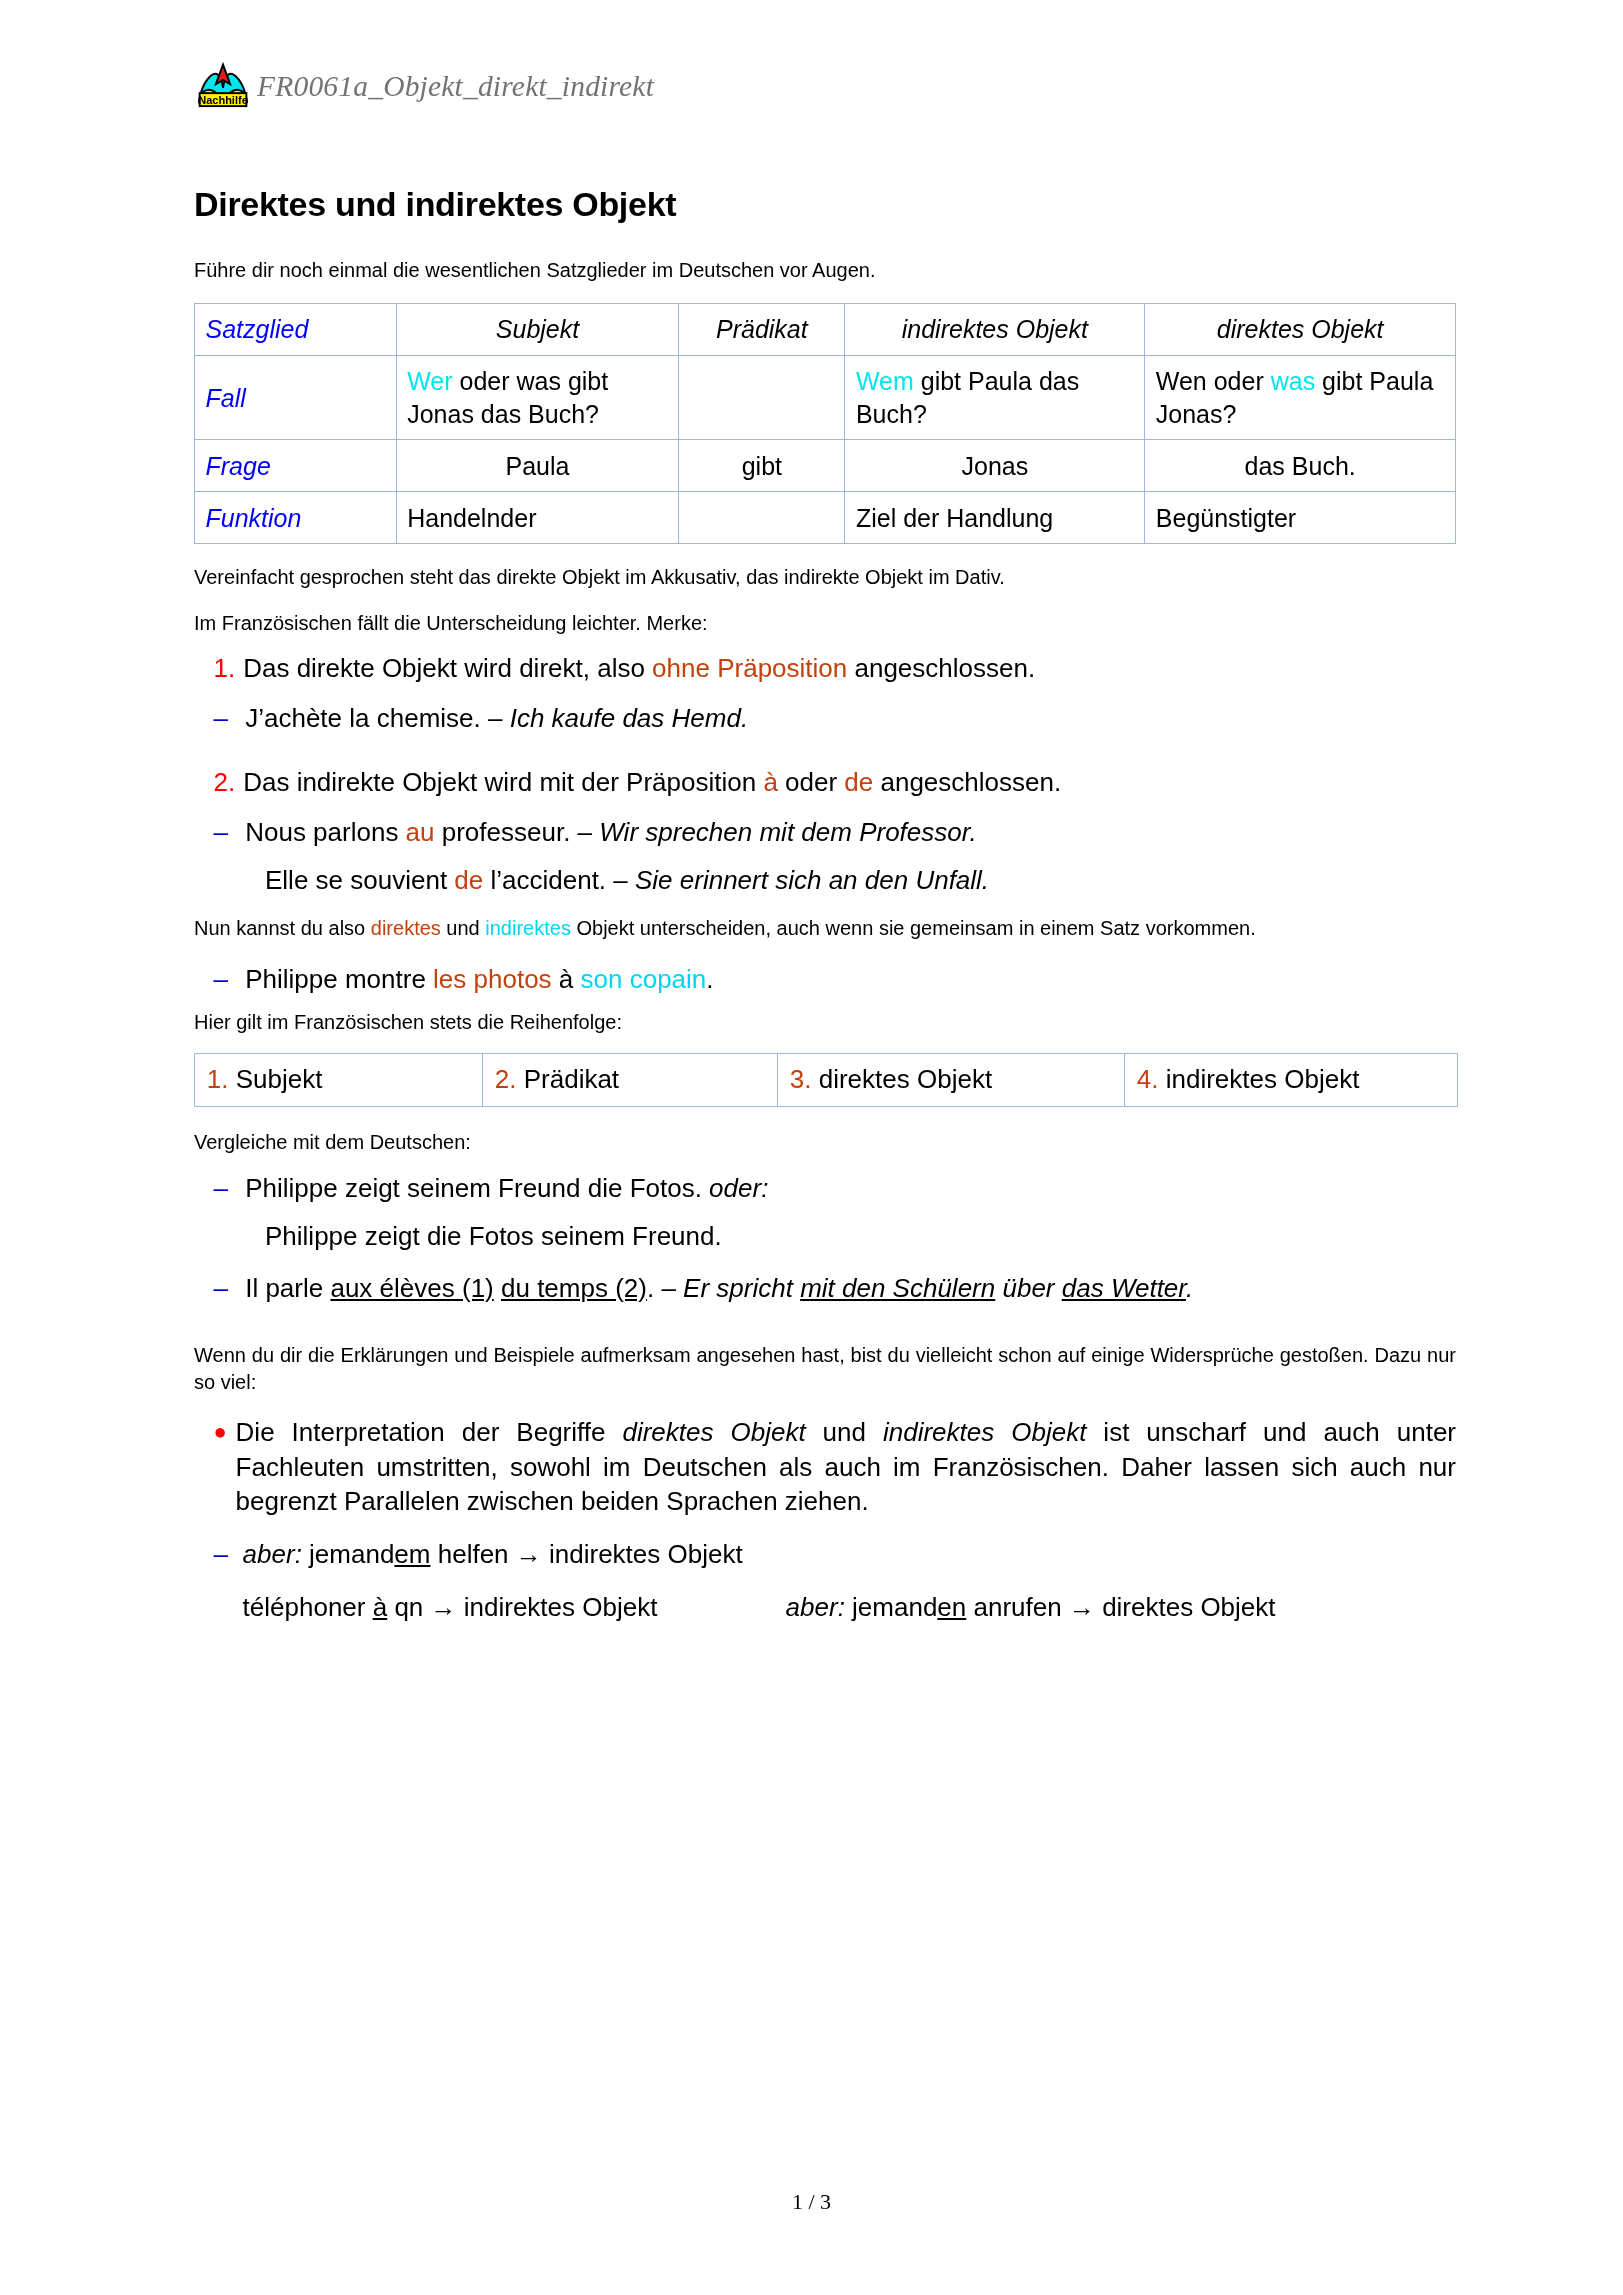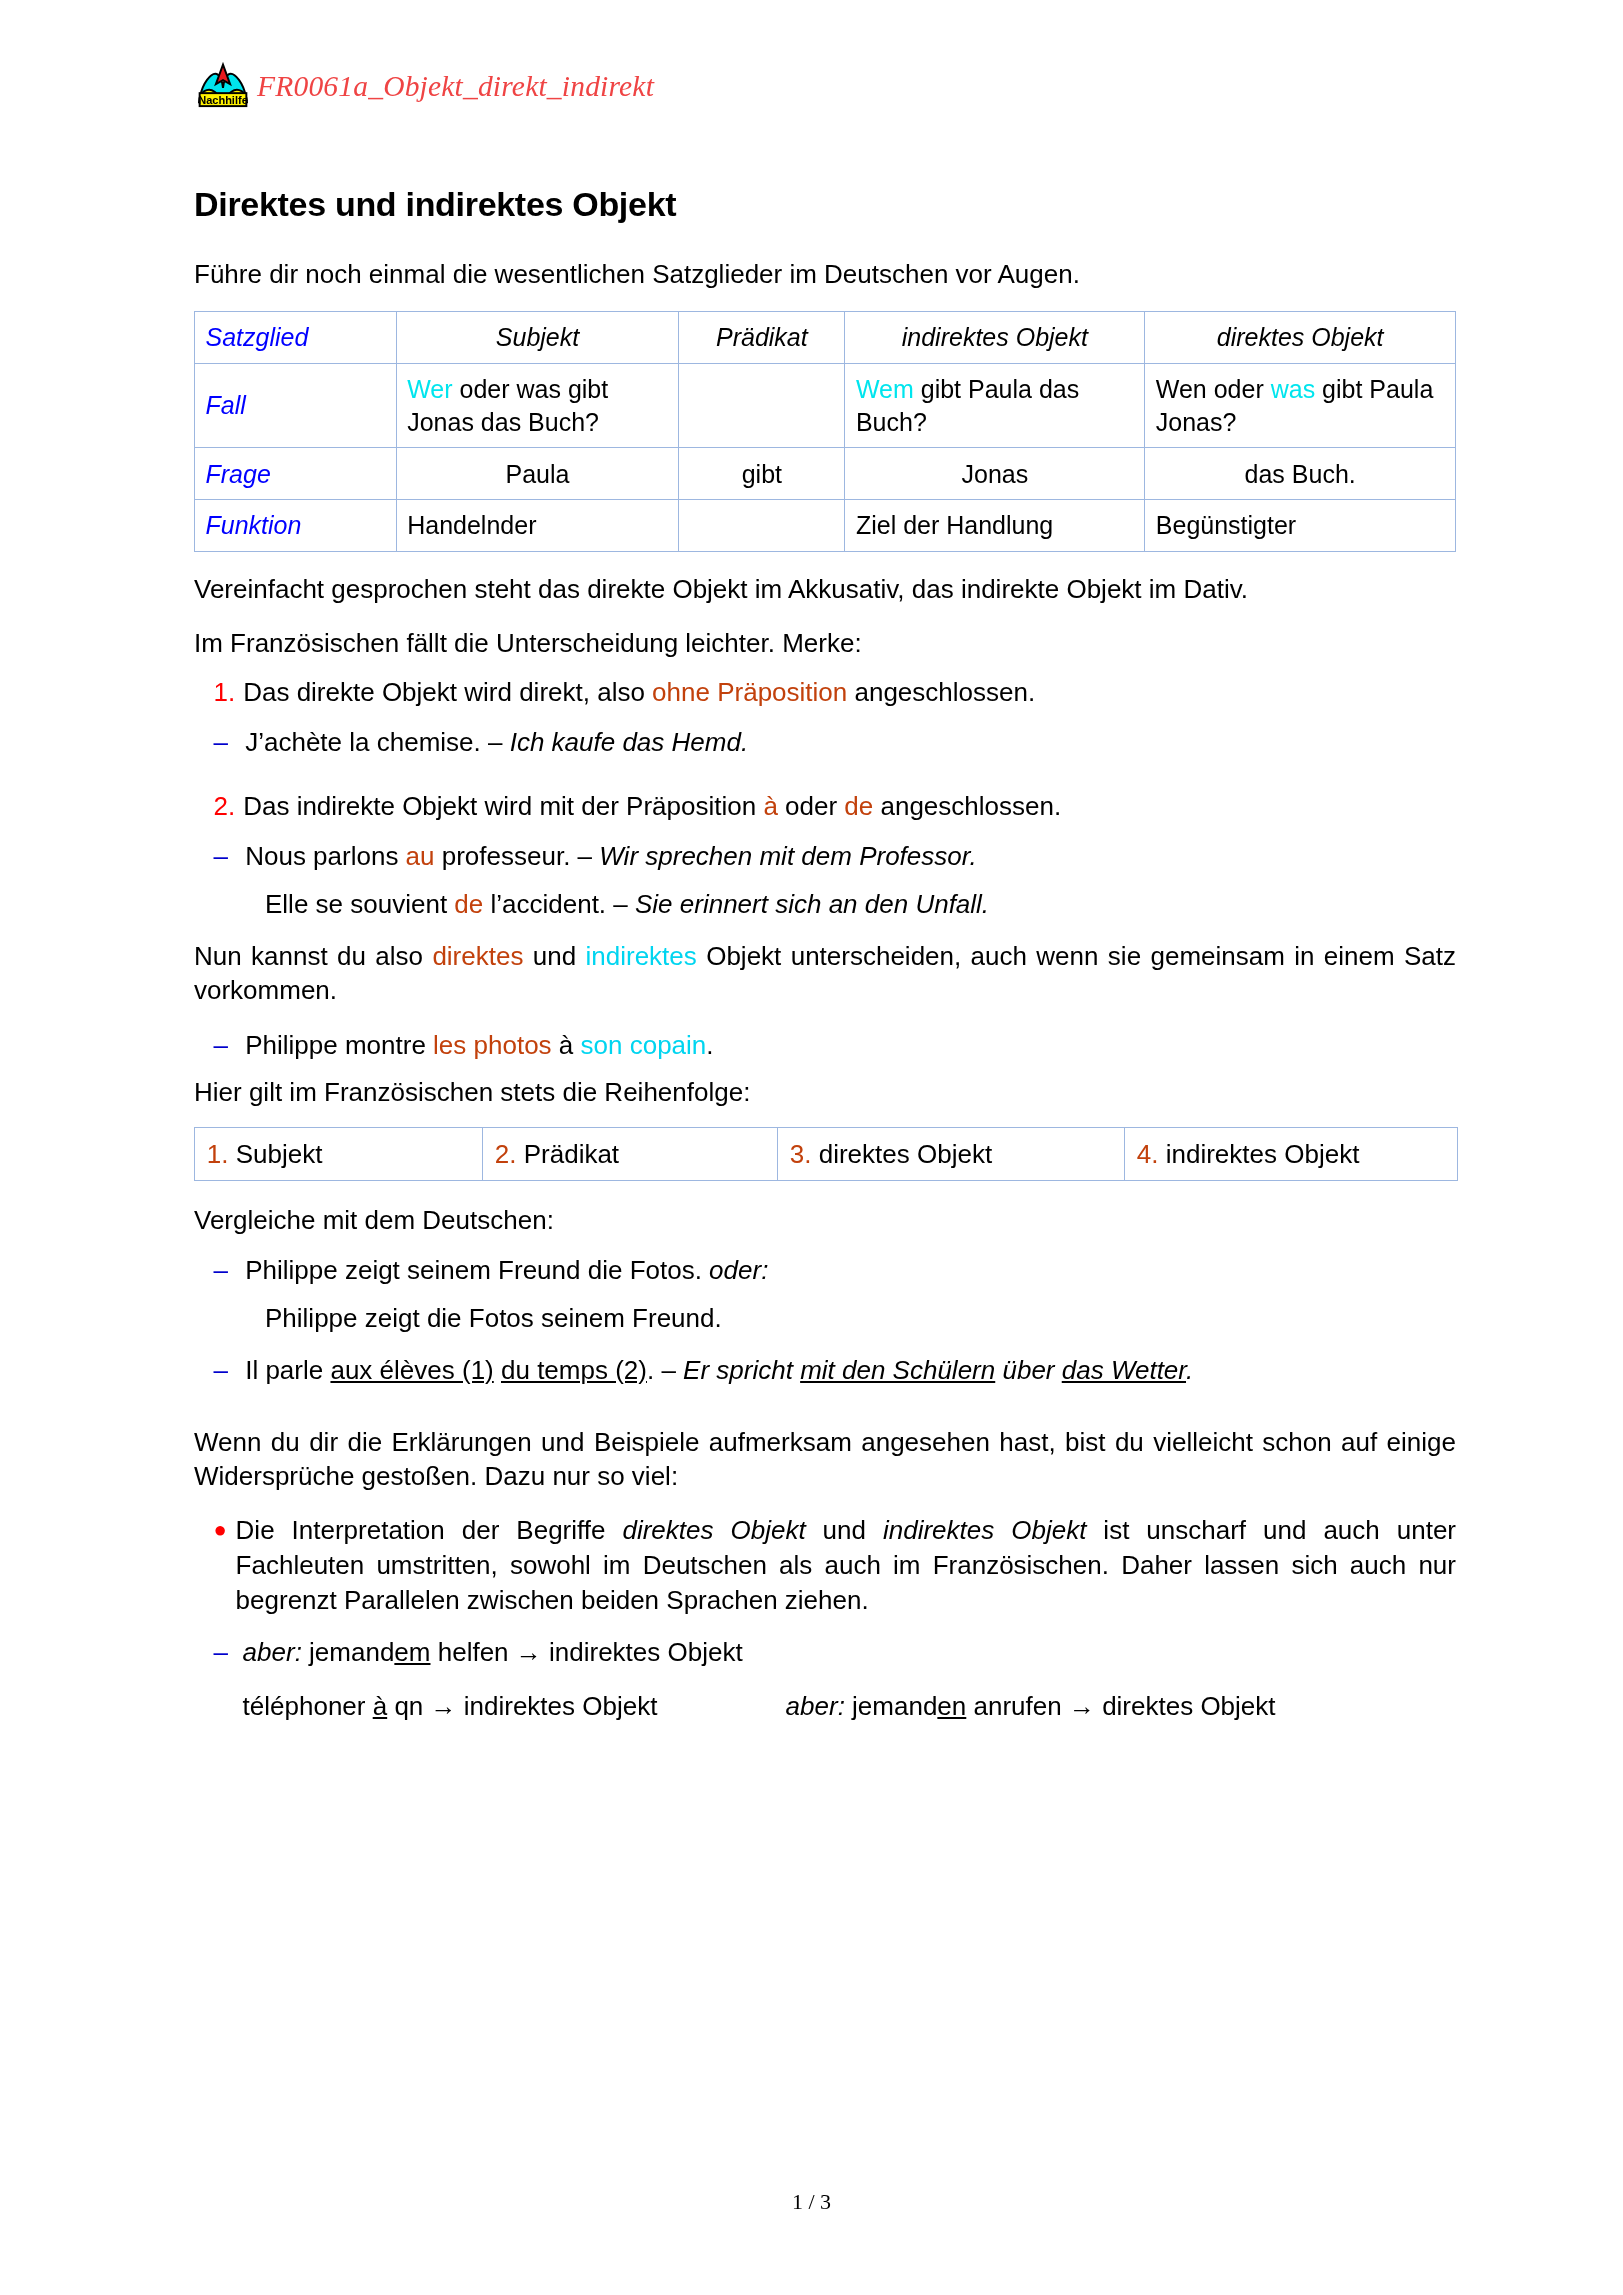--- a/index.html
+++ b/index.html
@@ -34,21 +34,21 @@
     width: 54px;
     height: 48px;
     position: relative;
     flex: 0 0 auto;
   }
   .logo svg { display: block; }
   .header-title {
     font-family: "Liberation Serif", serif;
     font-style: italic;
     font-size: 29.5px;
-    color: #ef4444;
+    color: #737373;
     letter-spacing: 0.2px;
     white-space: nowrap;
   }
 
   
   .content {
     position: absolute;
     left: 194px;
     top: 185px;
     width: 1262px;
@@ -56,21 +56,21 @@
 
   h1.page-title {
     font-family: "Liberation Sans", sans-serif;
     font-size: 34px;
     font-weight: bold;
     margin: 0 0 33px 0;
     letter-spacing: -0.3px;
   }
 
   p.para {
-    font-size: 26px;
+    font-size: 20px;
     line-height: 1.33;
     margin: 0 0 19.6px 0;
   }
   p.para.justify { text-align: justify; }
   p.tight { margin-bottom: 14.4px; }
 
   
   table.grid {
     border-collapse: collapse;
     width: 1262px;

